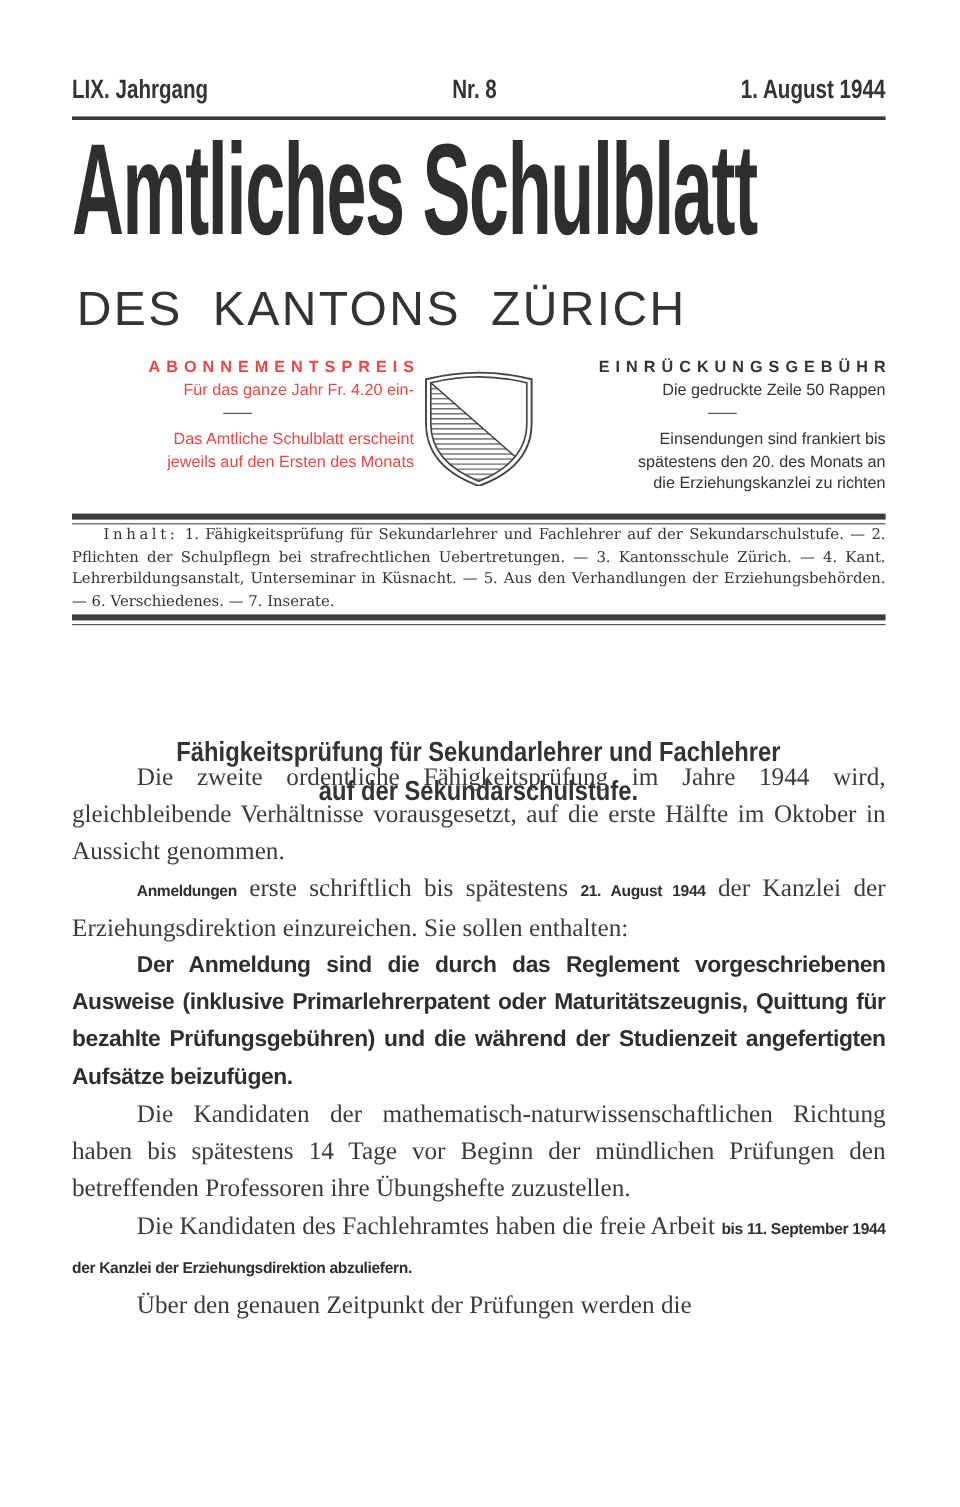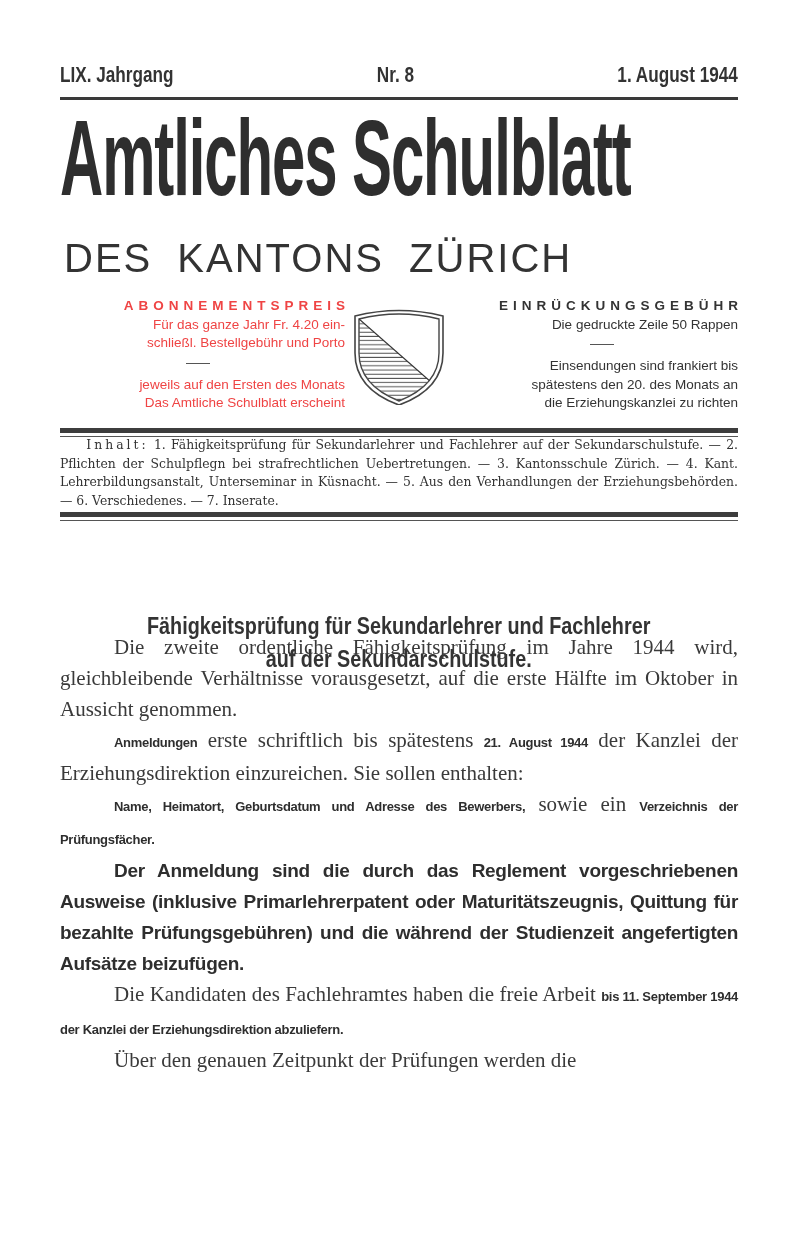--- a/index.html
+++ b/index.html
@@ -96,24 +96,23 @@
   <div class="title">
     <span>Amtliches Schulblatt</span>
   </div>
   <div class="subtitle">
     <span>DES KANTONS ZÜRICH</span>
   </div>
 
   <div class="info-left">
     <div class="spaced">ABONNEMENTSPREIS</div>
     <div>Für das ganze Jahr Fr. 4.20 ein-</div>
-    <div>schließl. Bestellgebühr und Porto</div>
     <div class="dash-sep"></div>
+    <div>Das Amtliche Schulblatt erscheint</div>
     <div>jeweils auf den Ersten des Monats</div>
-    <div>Das Amtliche Schulblatt erscheint</div>
   </div>
 
   <svg class="shield" viewBox="0 0 92 100">
     <defs>
       <clipPath id="shieldClip">
         <path d="M6 14 Q46 4 86 14 L86 48 Q86 80 46 96 Q6 80 6 48 Z"></path>
       </clipPath>
       <pattern id="hatch" width="6" height="4.2" patternUnits="userSpaceOnUse">
         <line x1="0" y1="2" x2="6" y2="2" stroke="#555" stroke-width="1"></line>
       </pattern>
@@ -151,19 +150,19 @@
   </div>
 
   <div class="article-title">
     <span>Fähigkeitsprüfung für Sekundarlehrer und Fachlehrer</span><br>
     <span>auf der Sekundarschulstufe.</span>
   </div>
 
   <div class="body-text">
     <p>Die zweite ordentliche Fähigkeitsprüfung im Jahre 1944 wird, gleichbleibende Verhältnisse vorausgesetzt, auf die erste Hälfte im Oktober in Aussicht genommen.</p>
     <p><b>Anmeldungen</b><span> erste schriftlich bis spätestens </span><b>21. August 1944</b><span> der Kanzlei der Erziehungsdirektion einzureichen. Sie sollen enthalten:</span></p>
-    <p><b>Name, Heimatort, Geburtsdatum und Adresse des Bewerbers,</b><span> sowie ein </span><b>Verzeichnis der Prüfungsfächer.</b></p>
     <p class="bold-para">Der Anmeldung sind die durch das Reglement vorgeschriebenen Ausweise (inklusive Primarlehrerpatent oder Maturitätszeugnis, Quittung für bezahlte Prüfungsgebühren) und die während der Studienzeit angefertigten Aufsätze beizufügen.</p>
+    <p>Die Kandidaten der mathematisch-naturwissenschaftlichen Richtung haben bis spätestens 14 Tage vor Beginn der mündlichen Prüfungen den betreffenden Professoren ihre Übungshefte zuzustellen.</p>
     <p><span>Die Kandidaten des Fachlehramtes haben die freie Arbeit </span><b>bis 11. September 1944 der Kanzlei der Erziehungsdirektion abzuliefern.</b></p>
     <p>Über den genauen Zeitpunkt der Prüfungen werden die</p>
   </div>
 
 </div>
 
 </body></html>

